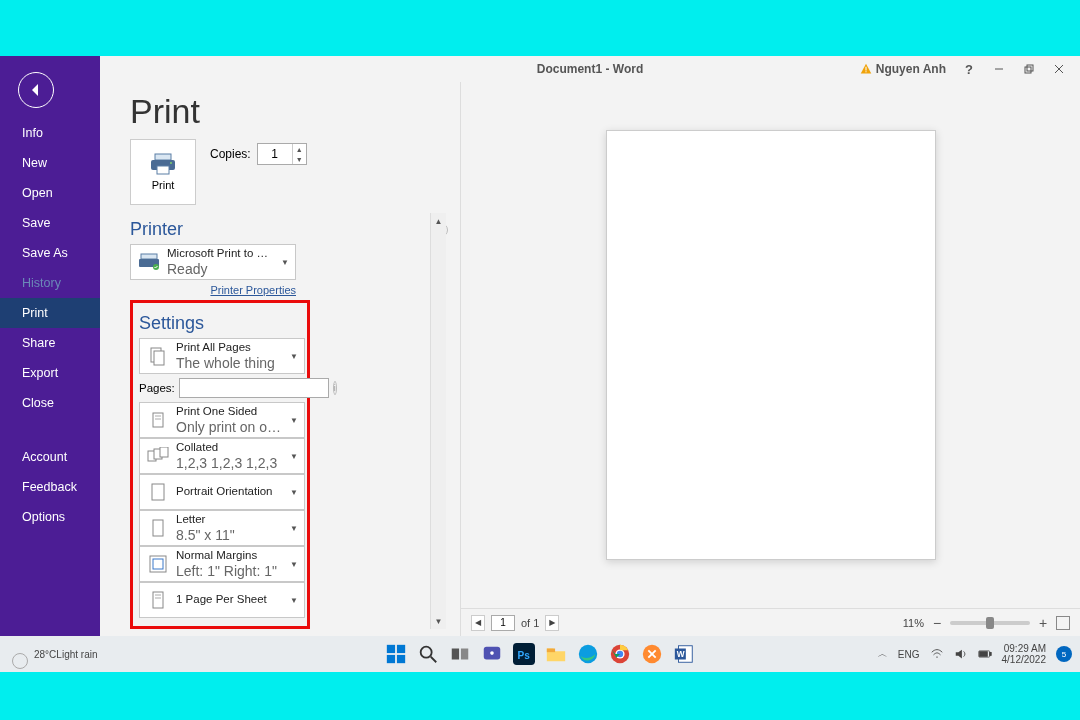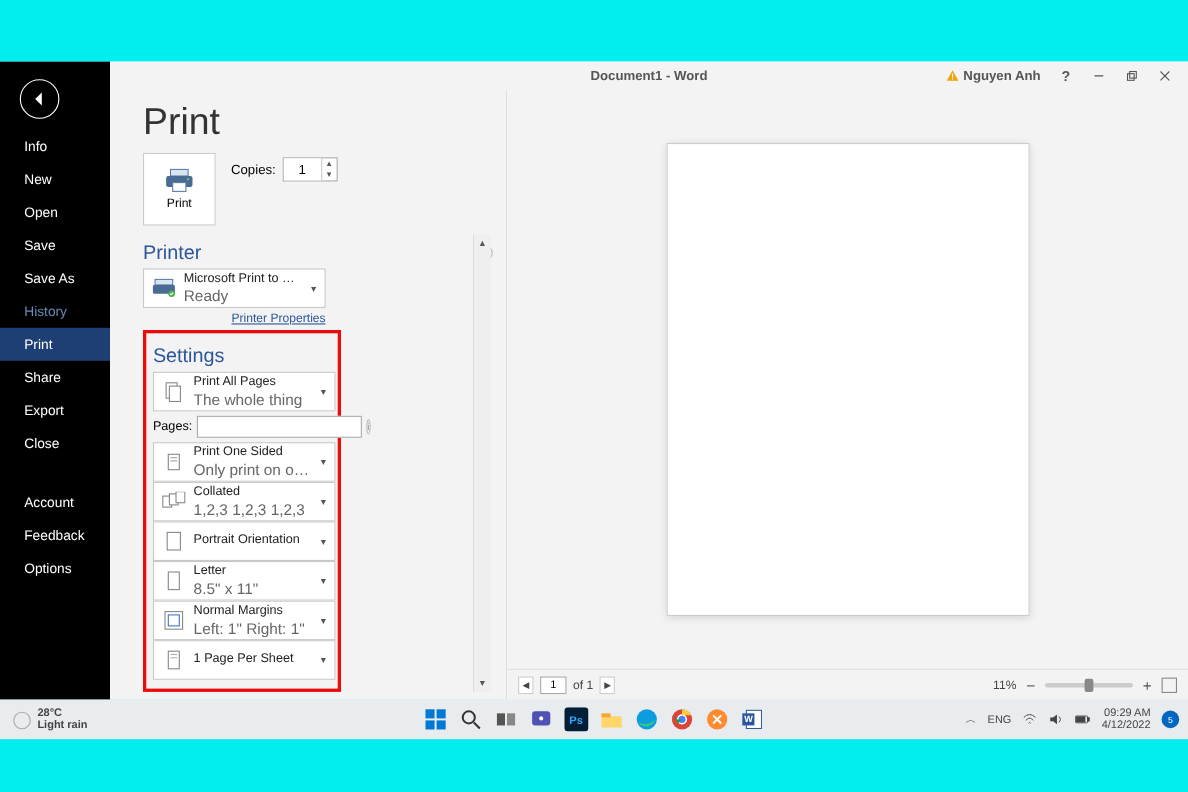--- a/index.html
+++ b/index.html
@@ -1,19 +1,19 @@
 <!DOCTYPE html>
 <html><head>
 <meta charset="utf-8">
 <style>
 * { margin:0; padding:0; box-sizing:border-box; font-family:"Segoe UI",Arial,sans-serif; }
 body { background:#00eeee; width:1080px; height:720px; overflow:hidden; }
 .stage { position:absolute; left:0; top:56px; width:1080px; height:580px; background:#fff; display:flex; }
 
-.sidebar { width:100px; height:100%; background:#000000; color:#fff; display:flex; flex-direction:column; }
+.sidebar { width:100px; height:100%; background:#4c1d95; color:#fff; display:flex; flex-direction:column; }
 .back-circle { width:36px; height:36px; border:1px solid #fff; border-radius:50%; margin:16px 0 10px 18px; display:flex; align-items:center; justify-content:center; cursor:pointer; }
 .back-circle svg { fill:#fff; }
 .sb-item { padding:8px 0 8px 22px; font-size:12.5px; cursor:pointer; color:#fff; }
 .sb-item.current { background:#1e3f73; }
 .sb-item.disabled { color:#6b89b8; cursor:default; }
 .sb-gap { height:24px; }
 
 .main { flex:1; background:#f3f3f3; display:flex; flex-direction:column; position:relative; }
 .titlebar { height:26px; display:flex; align-items:center; justify-content:center; position:relative; font-size:12px; color:#555;font-weight:bold; }
 .titlebar .wins { position:absolute; right:6px; top:0; height:26px; display:flex; align-items:center; gap:0; }
@@ -59,21 +59,21 @@
 .pf-left { display:flex; align-items:center; gap:6px; }
 .pf-left .nav { width:14px; height:16px; border:1px solid #ccc; display:flex; align-items:center; justify-content:center; font-size:8px; cursor:pointer; background:#fff; }
 .pf-left input { width:24px; height:16px; border:1px solid #aaa; text-align:center; font-size:10px; }
 .pf-right { margin-left:auto; display:flex; align-items:center; gap:6px; }
 .zoom-slider { width:80px; height:4px; background:#ccc; position:relative; border-radius:2px; }
 .zoom-slider .thumb { width:8px; height:12px; background:#888; position:absolute; top:-4px; left:36px; border-radius:2px; }
 .zoom-btn { width:14px; text-align:center; cursor:pointer; font-size:14px; color:#555;}
 .fit { width:14px; height:14px; border:1px solid #888; cursor:pointer; }
 
 .taskbar { position:absolute; left:0; top:636px; width:1080px; height:36px; background:#e8ecef; display:flex; align-items:center; padding:0 8px; }
-.weather { display:flex; flex-direction:column; font-size:10px; color:#444; line-height:1.1; margin-right:auto; padding-left:26px; position:relative;font-weight:bold;}
+.weather { display:flex; flex-direction:row; font-size:10px; color:#444; line-height:1.1; margin-right:auto; padding-left:26px; position:relative;}
 .weather::before { content:""; position:absolute; left:4px; top:4px; width:14px; height:14px; border:1px solid #aaa; border-radius:50%; }
 .center-icons { display:flex; align-items:center; gap:8px; position:absolute; left:50%; transform:translateX(-50%); }
 .tb-ico { width:24px; height:24px; display:flex; align-items:center; justify-content:center; border-radius:4px; cursor:pointer; }
 .tb-ico img, .tb-ico svg { width:22px; height:22px; }
 .tray { display:flex; align-items:center; gap:10px; font-size:10px; color:#444; margin-left:auto; }
 .tray .clock { display:flex; flex-direction:column; align-items:flex-end; line-height:1.1; }
 .tray .pill { width:16px; height:16px; border-radius:50%; background:#0067c0; color:#fff; font-size:8px; display:flex; align-items:center; justify-content:center; }
 .tray svg { width:14px; height:14px; }
 </style>
 </head>

